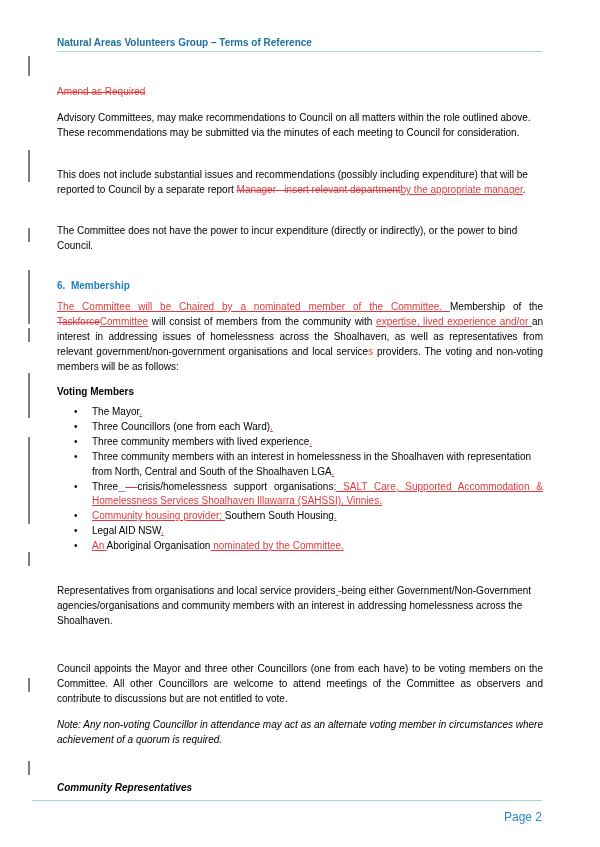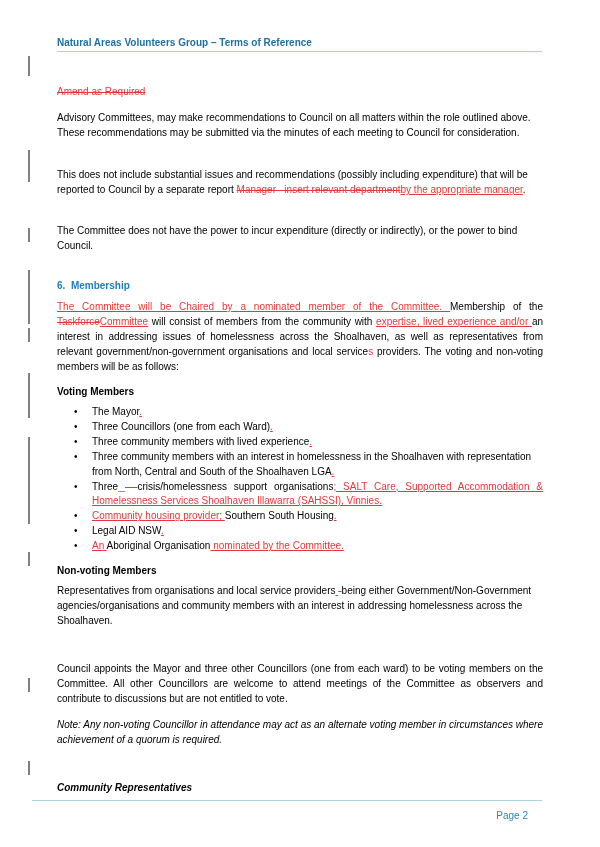--- a/index.html
+++ b/index.html
@@ -2,21 +2,21 @@
 <html><head>
 <meta charset="utf-8">
 <style>
   html, body { margin: 0; padding: 0; background: #ffffff; }
   body { width: 600px; height: 847px; position: relative; overflow: hidden;
          font-family: "Liberation Sans", sans-serif; color: #000; }
   .page { position: absolute; left: 0; top: 0; width: 600px; height: 608px; }
   .header { position: absolute; left: 57px; top: 37px; font-size: 10px; font-weight: bold; color: #1f6f9f; }
   .header-rule { position: absolute; left: 57px; right: 58px; top: 51px; height: 0; border-top: 1px solid #a8d3e6; }
   .footer-rule { position: absolute; left: 32px; right: 58px; top: 800px; height: 0; border-top: 1.5px solid #a8d3e6; }
-  .footer { position: absolute; right: 72px; top: 810px; font-size: 10px; color: #2b88c1; }
+  .footer { position: absolute; right: 58px; top: 810px; font-size: 12px; color: #2b88c1; }
   .body { position: absolute; left: 57px; width: 486px; font-size: 10px; line-height: 14.9px; margin-top: 29px; }
   p { margin: 0; }
   .justify { text-align: justify; }
   .del { color: #e03a3e; text-decoration: line-through; }
   .ins { color: #e03a3e; text-decoration: underline; }
   .ins-purple { color: #9b7fd6; text-decoration: underline; }
   .bar { position: absolute; left: 28px; width: 1.5px; background: #808080; }
   h2 { margin: 0; font-size: 15px; color: #1c7fbf; font-weight: bold; }
   h3 { margin: 0; font-size: 12.2px; font-weight: bold; }
   h3.it { font-style: italic; }
@@ -71,28 +71,27 @@
     <li><span class="bullet">•</span><span>The Mayor</span><span class="ins">.</span></li>
     <li><span class="bullet">•</span><span>Three Councillors (one from each Ward)</span><span class="ins">.</span></li>
     <li><span class="bullet">•</span><span>Three community members with lived experience</span><span class="ins">.</span></li>
     <li><span class="bullet">•</span><span>Three community members with an interest in homelessness in the Shoalhaven with representation from North, Central and South of the Shoalhaven LGA</span><span class="ins">.</span></li>
     <li class="justify"><span class="bullet">•</span><span>Three</span><span class="ins-purple" style="white-space:pre"> </span><span class="del" style="white-space:pre"> –</span><span>crisis/homelessness support organisations</span><span class="ins">; SALT Care, Supported Accommodation &amp; Homelessness Services Shoalhaven Illawarra (SAHSSI), Vinnies.</span></li>
     <li><span class="bullet">•</span><span class="ins">Community housing provider; </span><span>Southern South Housing</span><span class="ins">.</span></li>
     <li><span class="bullet">•</span><span>Legal AID NSW</span><span class="ins">.</span></li>
     <li><span class="bullet">•</span><span class="ins">An </span><span>Aboriginal Organisation</span><span class="ins"> nominated by the Committee.</span></li>
   </ul>
 
-  <h3 class="body" style="top:535px">Non-voting Members</h3>
 
   <p class="body" style="top:555px">
     <span>Representatives from organisations and local service providers</span><span class="ins" style="white-space:pre"> </span><span class="del">-</span><span>being either Government/Non-Government agencies/organisations and community members with an interest in addressing homelessness across the Shoalhaven.</span>
   </p>
 
 
-  <p class="body justify" style="top:633px">Council appoints the Mayor and three other Councillors (one from each ward) to be voting members on the Committee. All other Councillors are welcome to attend meetings of the Committee as observers and contribute to discussions but are not entitled to vote.</p>
+  <p class="body justify" style="top:633px">Council appoints the Mayor and three other Councillors (one from each have) to be voting members on the Committee. All other Councillors are welcome to attend meetings of the Committee as observers and contribute to discussions but are not entitled to vote.</p>
 
   <p class="body justify it" style="top:689px">Note: Any non-voting Councillor in attendance may act as an alternate voting member in circumstances where achievement of a quorum is required.</p>
 
   <h3 class="body it" style="top:752px">Community Representatives</h3>
 
 
   <div class="footer-rule"></div>
   <div class="footer">Page 2</div>
 </div>
 

